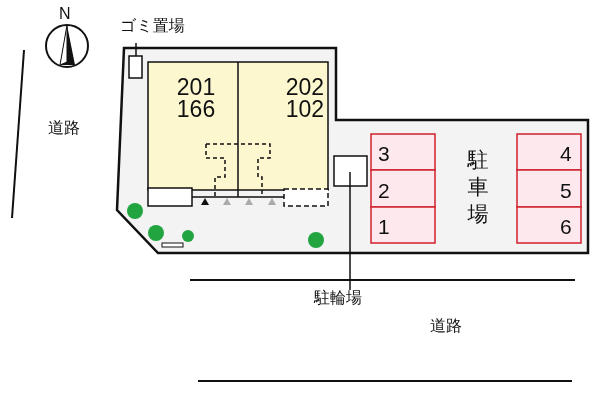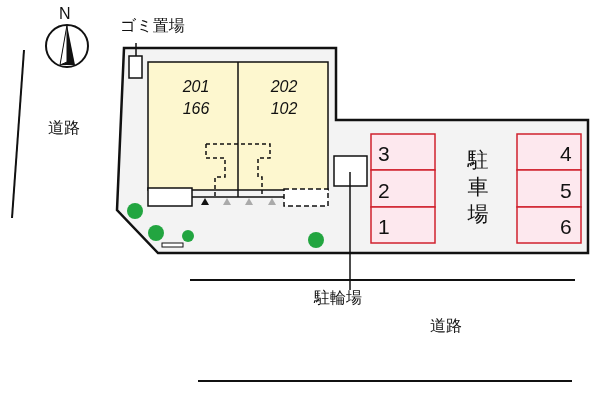--- a/index.html
+++ b/index.html
@@ -1,20 +1,20 @@
 <!DOCTYPE html>
 <html><head>
 <meta charset="utf-8">
 <style>
   html, body { margin:0; padding:0; background:#ffffff; }
   body { width:600px; height:400px; overflow:hidden; position:relative;
          font-family: "DejaVu Sans", "Liberation Sans", sans-serif; }
   svg { position:absolute; left:0; top:0; }
   .lbl { position:absolute; color:#111; font-size:16px; line-height:1; white-space:nowrap; }
-  .unit-num { position:absolute; font-family:"Liberation Sans", sans-serif; font-size:16px; line-height:22px; color:#111; text-align:center; width:80px;font-style:italic; }
+  .unit-num { position:absolute; font-family:"Liberation Sans", sans-serif; font-size:23px; line-height:22px; color:#111; text-align:center; width:80px; }
   .slot-num { position:absolute; font-family:"Liberation Sans", sans-serif; font-size:21px; color:#111; line-height:1; }
   .vert { position:absolute; font-size:21px; line-height:27px; width:24px; text-align:center; color:#111; }
 </style>
 </head>
 <body>
 
 <svg width="600" height="400" viewBox="0 0 600 400">
 
   <line x1="24" y1="50" x2="12" y2="218" stroke="#111" stroke-width="2"></line>
 
@@ -70,21 +70,21 @@
 </svg>
 
 <div class="lbl" style="left:59px;top:6px;font-size:16px;font-family:'Liberation Sans',sans-serif;">N</div>
 <div class="lbl" style="left:120px;top:18px;">ゴミ置場</div>
 <div class="lbl" style="left:48px;top:120px;">道路</div>
 
 <div class="unit-num" style="left:156px;top:76px;">
   <div>201</div>
   <div>166</div>
 </div>
-<div class="unit-num" style="left:244px;top:76px;">
+<div class="unit-num" style="left:244px;top:76px;text-align:right;">
   <div>202</div>
   <div>102</div>
 </div>
 
 <div class="slot-num" style="left:378px;top:143px;">3</div>
 <div class="slot-num" style="left:378px;top:180px;">2</div>
 <div class="slot-num" style="left:378px;top:216px;">1</div>
 <div class="slot-num" style="left:560px;top:143px;">4</div>
 <div class="slot-num" style="left:560px;top:180px;">5</div>
 <div class="slot-num" style="left:560px;top:216px;">6</div>

